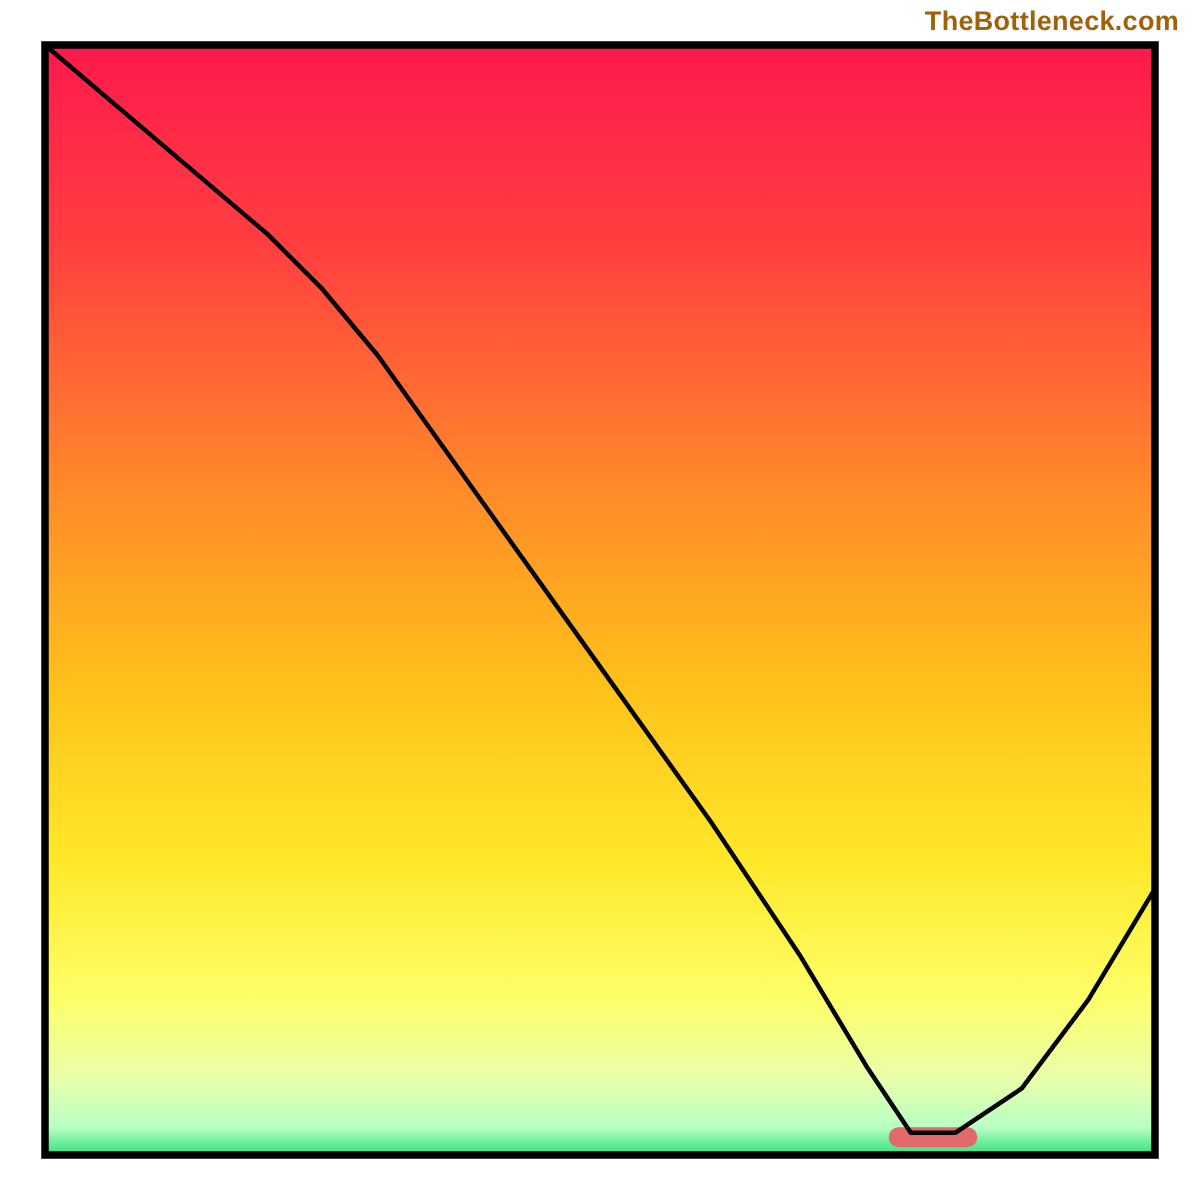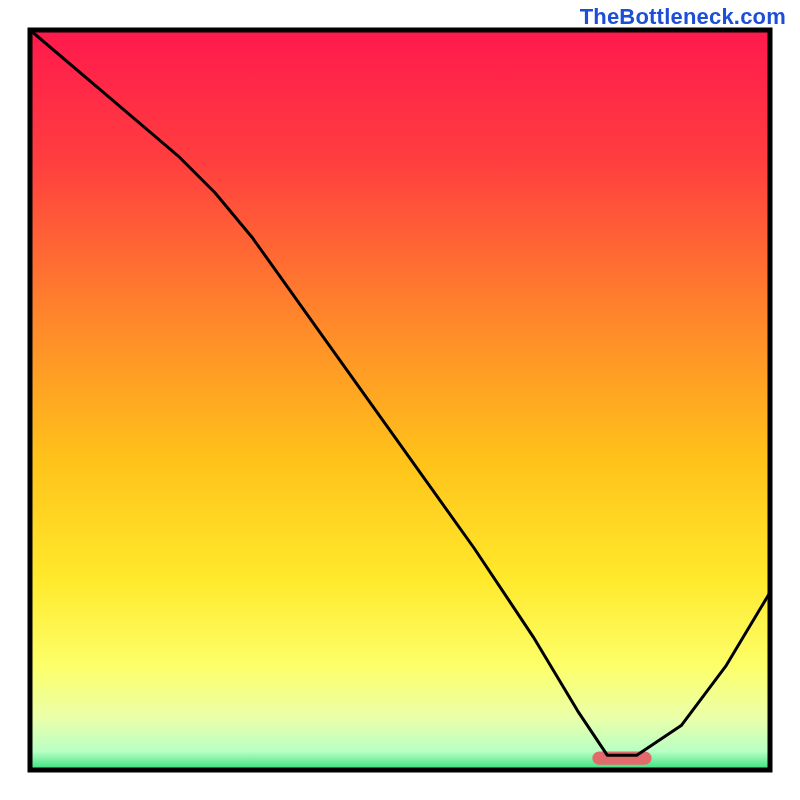--- a/index.html
+++ b/index.html
@@ -12,23 +12,23 @@
   }
   .container {
     position: relative;
     width: 800px;
     height: 800px;
   }
   .watermark {
     position: absolute;
     top: 4px;
     right: 14px;
-    font-size: 22px;
+    font-size: 18px;
     font-weight: 600;
-    color: #1d4ed8;
+    color: #a16207;
     letter-spacing: 0.2px;
   }
   svg {
     display: block;
   }
 </style>
 </head>
 <body>
 <div class="container">
   <div class="watermark">TheBottleneck.com</div>

